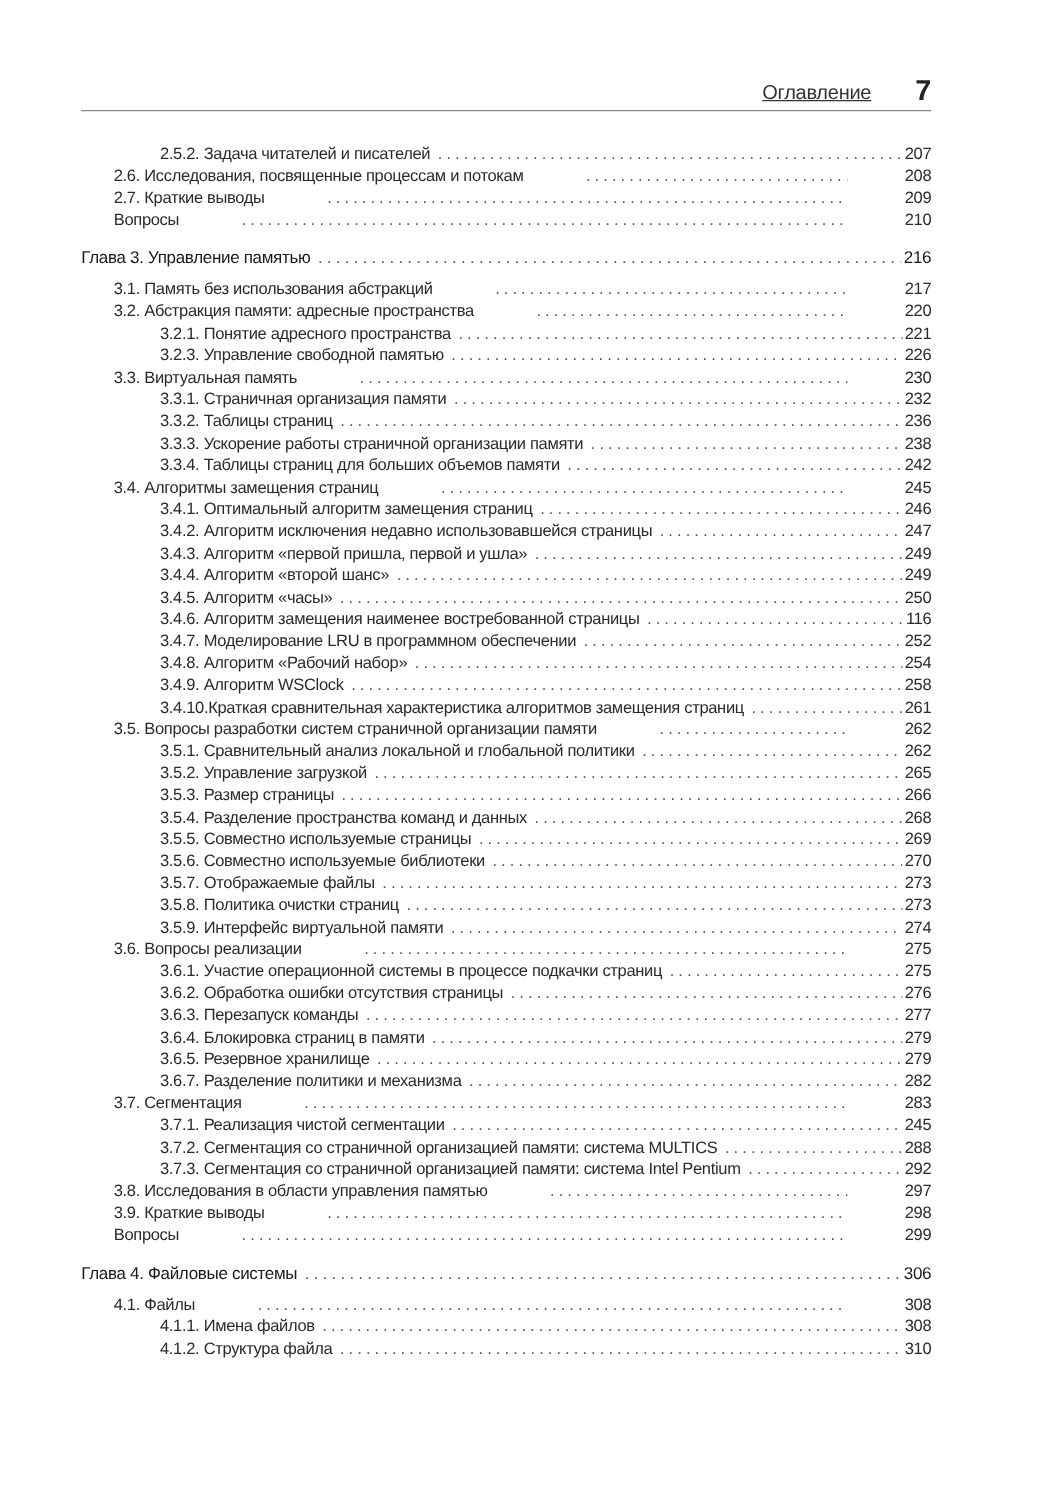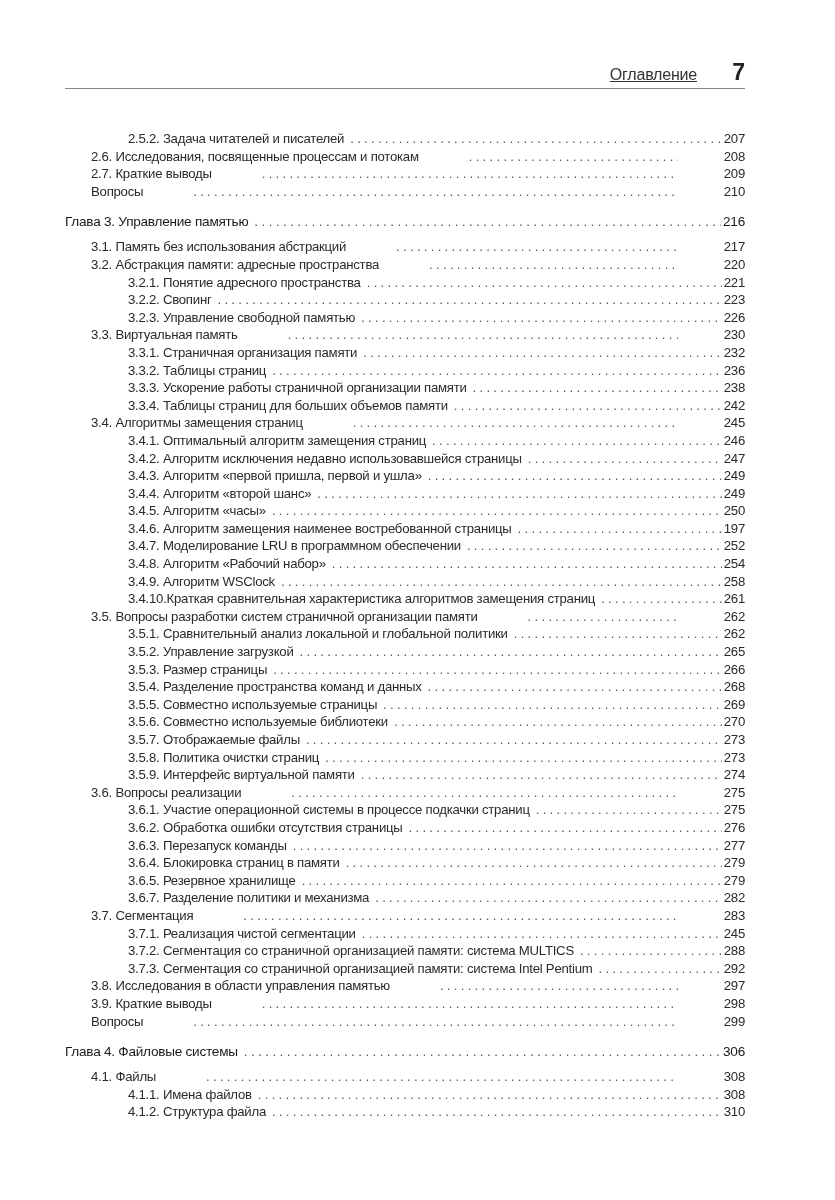--- a/index.html
+++ b/index.html
@@ -36,21 +36,21 @@
       position: absolute;
       right: 0;
       top: 1px;
       font-size: 23px;
       font-weight: bold;
       color: #222;
     }
     .toc {
       position: absolute;
       left: 65px;
-      top: 130px;
+      top: 114px;
       width: 680px;
     }
     .row {
       display: flex;
       align-items: baseline;
       height: 17.6px;
       font-size: 13.2px;
       line-height: 17.6px;
       white-space: nowrap;
       overflow: hidden;
@@ -127,25 +127,20 @@
       <span class="label">3.2. Абстракция памяти: адресные пространства</span>
       <span class="leader"></span>
       <span class="pg">220</span>
     </div>
     <div class="row l2">
       <span class="label">3.2.1. Понятие адресного пространства</span>
       <span class="leader"></span>
       <span class="pg">221</span>
     </div>
     <div class="row l2">
-      <span class="label">3.2.2. Свопинг</span>
-      <span class="leader"></span>
-      <span class="pg">223</span>
-    </div>
-    <div class="row l2">
       <span class="label">3.2.3. Управление свободной памятью</span>
       <span class="leader"></span>
       <span class="pg">226</span>
     </div>
     <div class="row l1">
       <span class="label">3.3. Виртуальная память</span>
       <span class="leader"></span>
       <span class="pg">230</span>
     </div>
     <div class="row l2">
@@ -194,21 +189,21 @@
       <span class="pg">249</span>
     </div>
     <div class="row l2">
       <span class="label">3.4.5. Алгоритм «часы»</span>
       <span class="leader"></span>
       <span class="pg">250</span>
     </div>
     <div class="row l2">
       <span class="label">3.4.6. Алгоритм замещения наименее востребованной страницы</span>
       <span class="leader"></span>
-      <span class="pg">197</span>
+      <span class="pg">116</span>
     </div>
     <div class="row l2">
       <span class="label">3.4.7. Моделирование LRU в программном обеспечении</span>
       <span class="leader"></span>
       <span class="pg">252</span>
     </div>
     <div class="row l2">
       <span class="label">3.4.8. Алгоритм «Рабочий набор»</span>
       <span class="leader"></span>
       <span class="pg">254</span>

